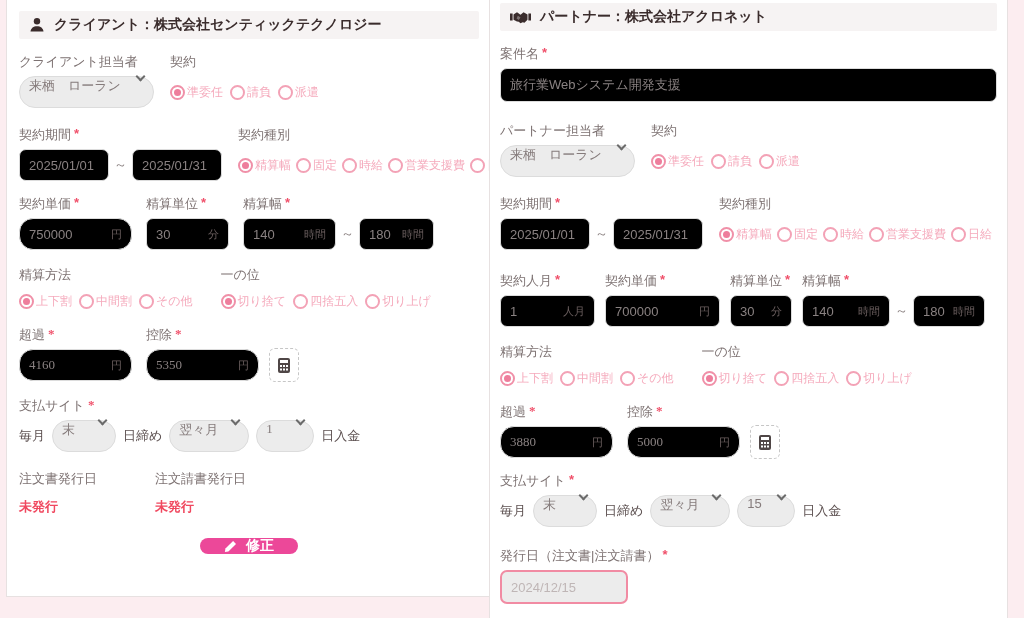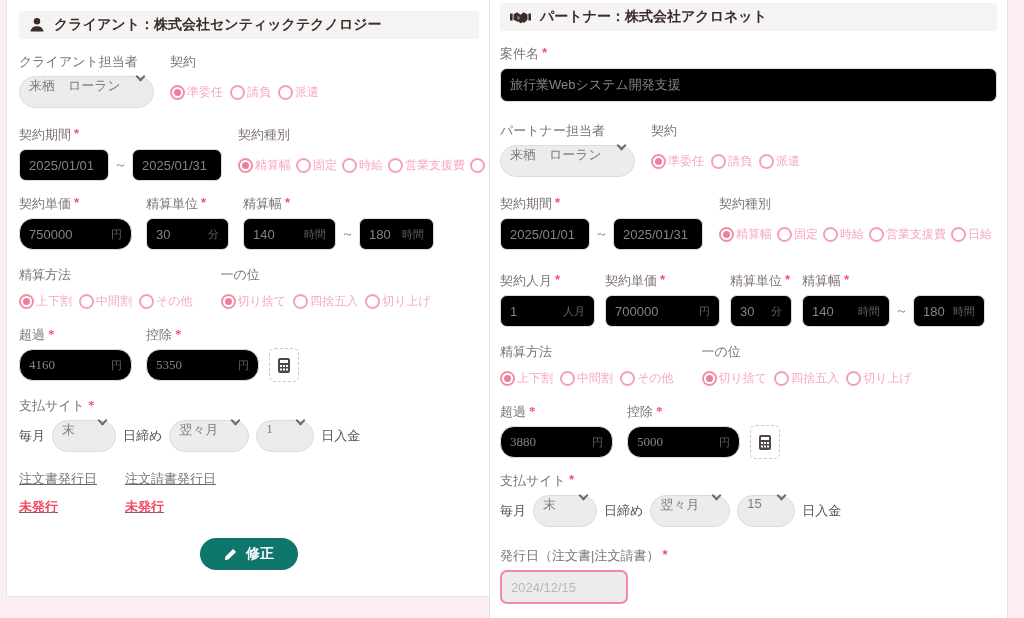--- a/index.html
+++ b/index.html
@@ -54,22 +54,22 @@
     border-radius:50%; background:#ee7e9c;
   }
   .tilde { color:#8a8080; margin:0 5px; font-size:13px; }
   .stext { font-size:13px; color:#5d5151; white-space:nowrap; }
   .calc-btn {
     width:30px; height:34px; background:#fff; border:1px dashed #c6c6c6; border-radius:6px;
     display:flex; align-items:center; justify-content:center; cursor:pointer; margin-left:10px;
   }
   .red-val { color:#f0485f; font-weight:bold; font-size:13px; margin-top:5px; }
   .btn-edit {
-    background:#0f766e; color:#fff; border:none; border-radius:17px;
-    height:32px; padding:0 24px; font-size:14px; font-weight:bold;
+    background:#ec4899; color:#fff; border:none; border-radius:17px;
+    height:16px; padding:0 24px; font-size:14px; font-weight:bold;
     display:flex; align-items:center; gap:9px; cursor:pointer;
     margin:22px auto 0;
     font-family:"Liberation Sans","DejaVu Sans",sans-serif;
     text-align:center;
   }
   .pink-input {
     background:#ececec; border:2px solid #f18ba3; border-radius:7px;
     height:34px; display:flex; align-items:center; padding:0 9px;
     font-size:13px; color:#bfb6b6; width:128px;
   }
@@ -298,21 +298,21 @@
           <span class="chev"></span>
         </div>
       <div class="sel w58">
           <span>1</span>
           <span class="chev"></span>
         </div>
       <span class="stext">日入金</span>
     </div>
   </div>
 
-  <div class="row mt18" style="gap:28px;text-decoration:underline;">
+  <div class="row mt18" style="gap:58px;">
     <div class="fgroup">
       <span class="lbl">注文書発行日</span>
       <span class="red-val">未発行</span>
     </div>
     <div class="fgroup">
       <span class="lbl">注文請書発行日</span>
       <span class="red-val">未発行</span>
     </div>
   </div>
 

